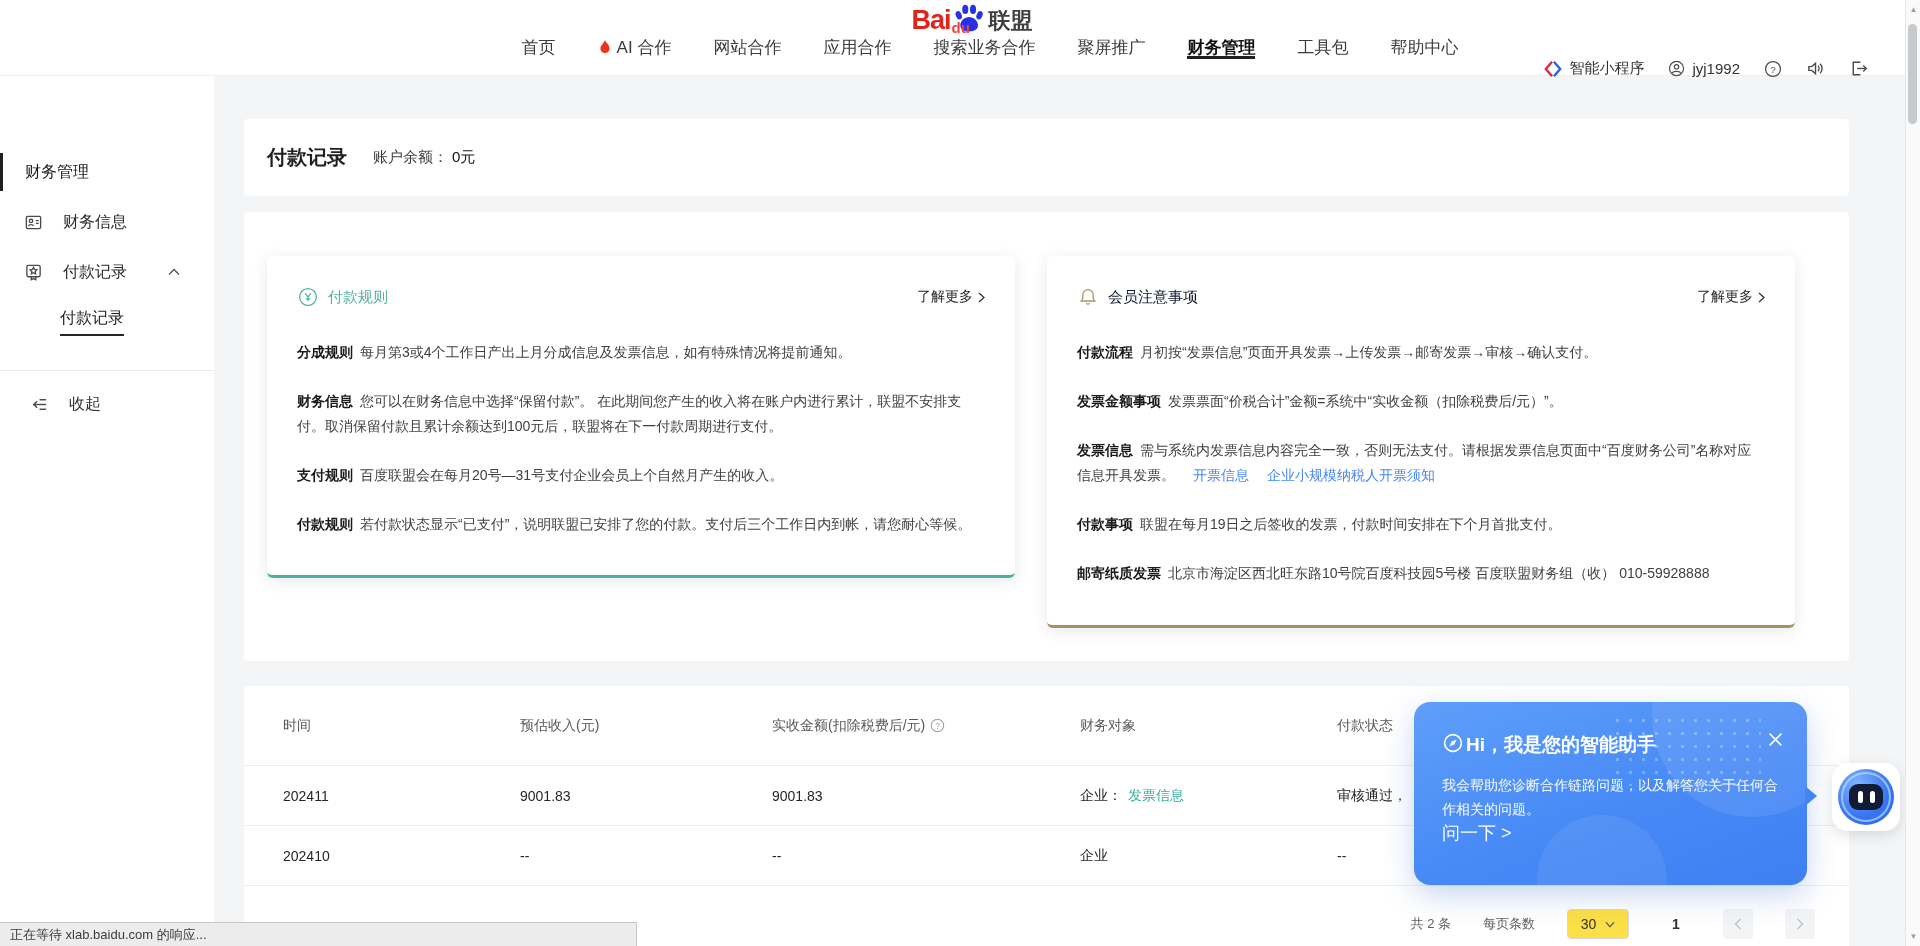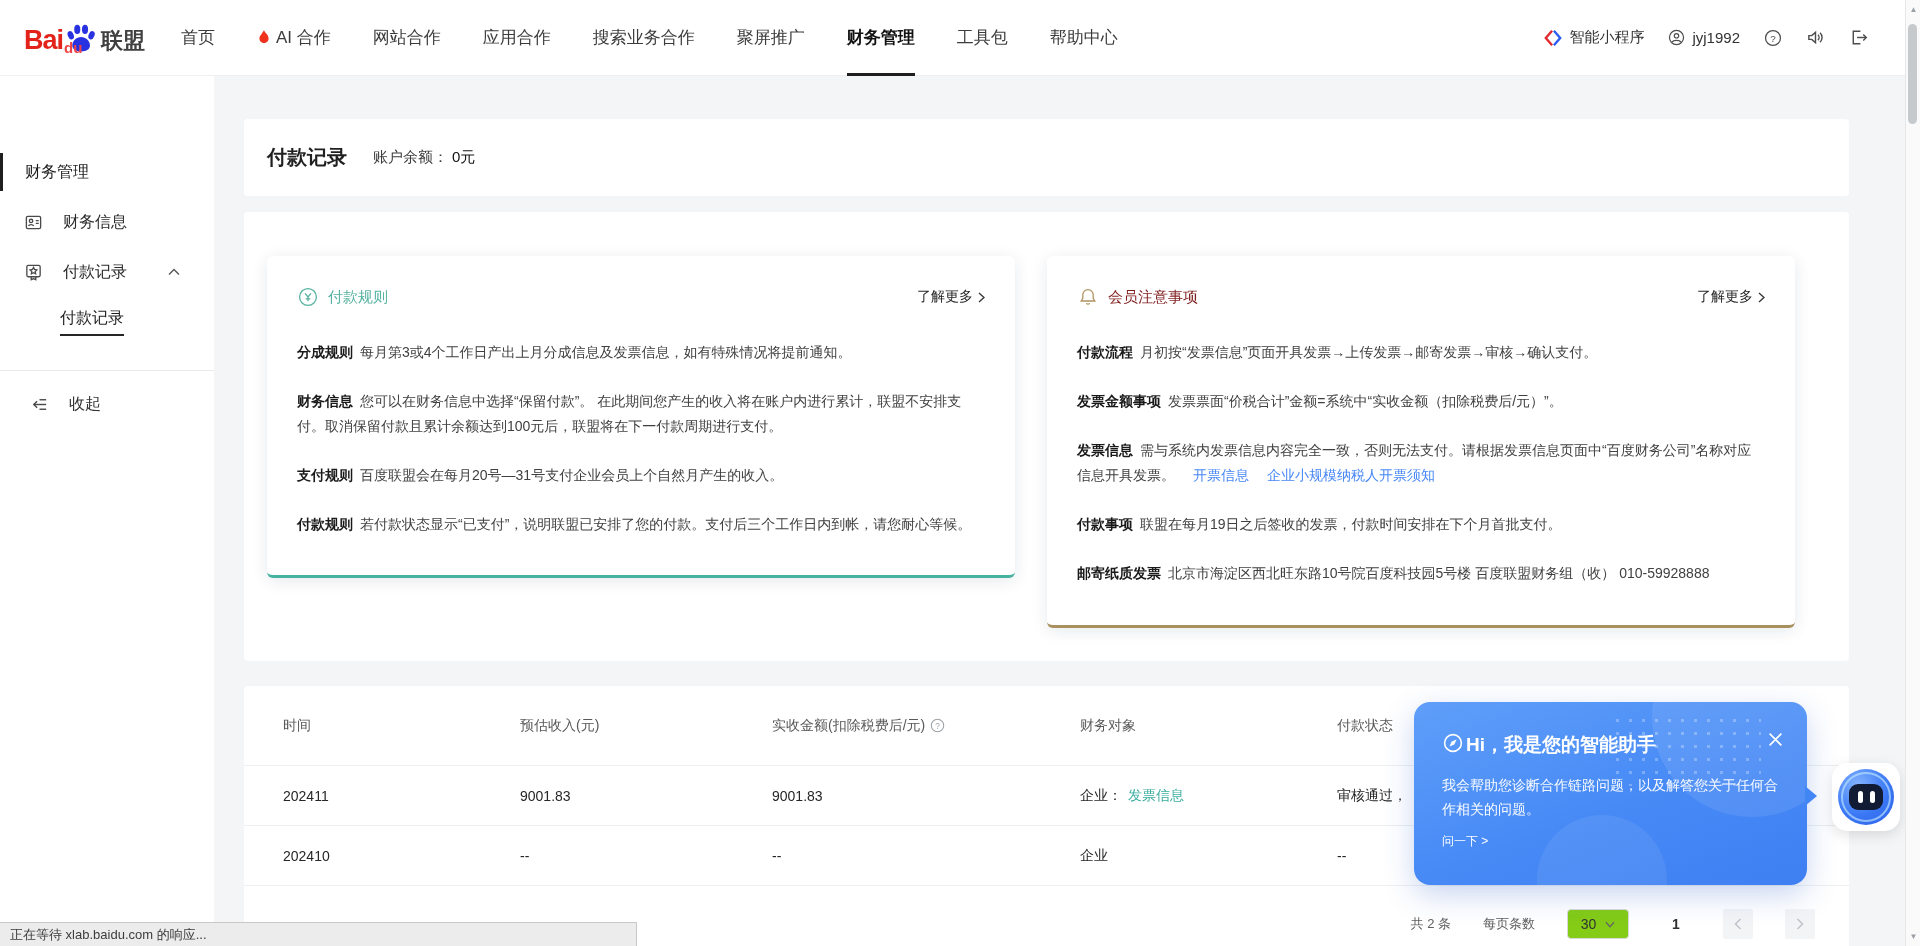--- a/index.html
+++ b/index.html
@@ -1,20 +1,20 @@
 <!DOCTYPE html>
 <html><head>
 <meta charset="utf-8">
 <style>
   * { margin:0; padding:0; box-sizing:border-box; }
   html,body { width:1920px; height:946px; overflow:hidden; font-family:"Liberation Sans","DejaVu Sans",sans-serif; background:#f4f5f7; }
   body { position:relative; color:#262626; }
 
   
-  .navbar { position:absolute; left:0; top:0; width:1920px; height:76px; background:#fff; border-bottom:1px solid #eef0f2; display:flex; align-items:center; padding-left:24px; z-index:20; }
+  .navbar { position:absolute; left:0; top:0; width:1920px; height:76px; background:#fff; border-bottom:1px solid #eef0f2; display:flex; align-items:center; padding-left:24px; z-index:20;flex-direction:column; }
   .logo { display:flex; align-items:flex-end; cursor:pointer; }
   .logo .bai { color:#e2231a; font-size:27px; font-weight:bold; letter-spacing:-1px; }
   .logo .pawwrap { position:relative; width:34px; height:36px; margin:0 1px; }
   .logo .du { position:absolute; left:0; bottom:0; color:#ef4444; font-size:15px; font-weight:bold; }
   .logo .union { color:#404040; font-size:22px; font-weight:bold; margin-left:2px; }
   .nav-items { display:flex; gap:42px; margin-left:36px; height:76px; }
   .nav-item { position:relative; display:flex; align-items:center; gap:5px; font-size:17px; color:#3c3c3c; cursor:pointer; white-space:nowrap; }
   .nav-item.active { color:#111; font-weight:bold; }
   .nav-item.active::after { content:""; position:absolute; left:0; right:0; bottom:0; height:3px; background:#1f1f1f; }
   .nav-right { margin-left:auto; display:flex; align-items:center; gap:24px; padding-right:52px; }
@@ -43,51 +43,51 @@
 
   .rules-card { margin-top:16px; height:449px; padding-top:24px; }
   .rules-heading { margin-left:23px; font-size:17px; font-weight:bold; color:#222; }
   .rules-row { display:flex; gap:32px; margin:20px 54px 0 23px; align-items:flex-start; }
   .rule-card { width:748px; background:#fff; border-radius:6px; box-shadow:0 3px 16px rgba(20,40,80,.10); padding:0 30px; }
   .rule-card.teal { height:322px; border-bottom:3px solid #48b2a0; }
   .rule-card.gold { height:372px; border-bottom:3px solid #a8905f; }
   .rule-head { display:flex; align-items:center; gap:9px; padding-top:30px; }
   .rule-title { font-size:15px; }
   .teal .rule-title { color:#55b2a0; }
-  .gold .rule-title { color:#7f1d1d; }
+  .gold .rule-title { color:#0f172a; }
   .more-link { margin-left:auto; display:flex; align-items:center; gap:5px; font-size:14px; color:#262626; cursor:pointer; }
   .rule-body { margin-top:32px; font-size:14px; color:#404040; }
   .rule-body p { margin-bottom:24px; line-height:25px; }
   .rule-body p:last-child { margin-bottom:0; }
   .rule-body b { color:#1a1a1a; margin-right:7px; }
   .blue-link { color:#4787f6; cursor:pointer; text-decoration:none; }
   .rule-body .blue-link { margin-left:18px; }
 
   .table-card { margin-top:25px; height:260px; position:relative; border-radius:4px 4px 0 0; overflow:hidden; }
   .trow { display:grid; grid-template-columns:237px 252px 308px 257px 1fr; padding-left:39px; align-items:center; }
   .trow.head { height:80px; border-bottom:1px solid #edf0f2; color:#595959; font-size:14px; }
   .trow.data { height:60px; border-bottom:1px solid #edf0f2; font-size:14px; color:#262626; }
   .th { display:flex; align-items:center; gap:5px; }
   .teal-link { color:#3aada0; cursor:pointer; margin-left:6px; }
   .pagination { position:absolute; right:34px; bottom:6px; height:32px; display:flex; align-items:center; gap:32px; font-size:13px; color:#5f5f5f;text-align:center; }
-  .page-select { width:62px; height:30px; border:1px solid #d9d9d9; border-radius:4px; display:flex; align-items:center; justify-content:center; gap:9px; font-size:14px; color:#333; cursor:pointer; background:#84cc16; }
+  .page-select { width:62px; height:30px; border:1px solid #d9d9d9; border-radius:4px; display:flex; align-items:center; justify-content:center; gap:9px; font-size:14px; color:#333; cursor:pointer; background:#fde047; }
   .page-num { width:30px; height:30px; display:flex; align-items:center; justify-content:center; font-size:14px; color:#2f2f2f; font-weight:bold; cursor:pointer; background:#fff; }
   .page-btn { width:30px; height:30px; background:#f3f4f6; border-radius:2px; display:flex; align-items:center; justify-content:center; cursor:pointer; }
 
   
   .assistant { position:absolute; left:1414px; top:702px; width:393px; height:183px; border-radius:16px; background:linear-gradient(160deg,#5f9ef9 0%,#478af6 55%,#3e7ff2 100%); z-index:40; overflow:hidden; box-shadow:0 10px 30px rgba(40,90,200,.25); }
   .assistant .blob1 { position:absolute; right:-45px; top:-85px; width:200px; height:200px; border-radius:50%; background:rgba(255,255,255,.09); }
   .assistant .blob2 { position:absolute; right:140px; bottom:-60px; width:130px; height:130px; border-radius:50%; background:rgba(255,255,255,.07); }
   .assistant .dots { position:absolute; right:46px; top:12px; width:150px; height:72px; opacity:.5; background-image:radial-gradient(rgba(255,255,255,.55) 1.5px, transparent 1.6px); background-size:13px 13px; }
   .assistant-inner { position:relative; padding:30px 28px 0; color:#fff; }
   .assistant-head { display:flex; align-items:flex-start; gap:2px; }
   .assistant-title { font-size:19px; font-weight:bold; }
   .assistant-close { position:absolute; right:24px; top:30px; cursor:pointer; display:flex; }
   .assistant-body { margin-top:15px; width:336px; font-size:14px; line-height:24px; color:rgba(255,255,255,.97); }
-  .assistant-cta { margin-top:12px; font-size:12px; cursor:pointer; }
+  .assistant-cta { font-size:18px; cursor:pointer; }
   .assistant-arrow { position:absolute; left:1805px; top:786px; width:0; height:0; border:10px solid transparent; border-left:12px solid #4286f5; z-index:41; }
 
   .robot-card { position:absolute; left:1832px; top:763px; width:68px; height:68px; background:#fff; border-radius:15px; box-shadow:0 4px 14px rgba(0,0,0,.12); display:flex; align-items:center; justify-content:center; z-index:45; cursor:pointer; }
   .robot-circle { position:relative; width:56px; height:56px; border-radius:50%; background:radial-gradient(circle at 35% 28%, #82b3ff 0%, #3b78f4 55%, #2a5fe8 100%); display:flex; align-items:center; justify-content:center; }
   .robot-circle::before { content:""; position:absolute; inset:3px; border-radius:50%; border:2px solid rgba(190,230,255,.65); }
   .robot-face { width:34px; height:26px; background:#111b33; border-radius:9px; display:flex; align-items:center; justify-content:center; gap:7px; }
   .robot-eye { width:5px; height:12px; border-radius:3px; background:#fff; }
 
   
   .status-bubble { position:absolute; left:0; bottom:0; width:637px; height:24px; background:#ececec; border-top:1px solid #c8c8c8; border-right:1px solid #c8c8c8; font-size:13px; color:#3c3c3c; line-height:23px; padding-left:10px; z-index:60; }

